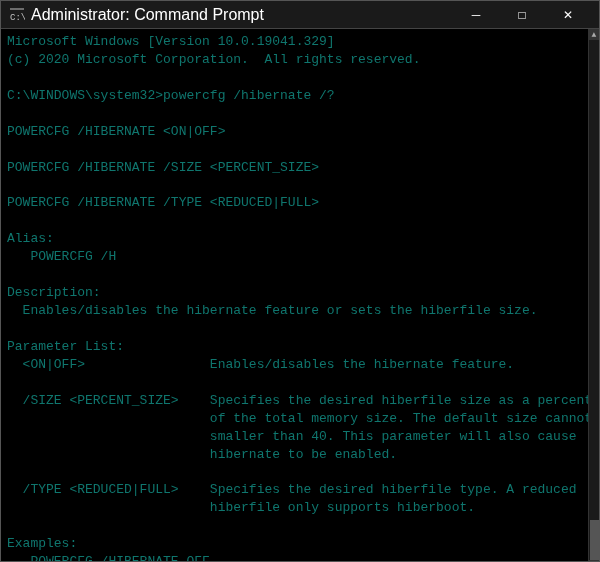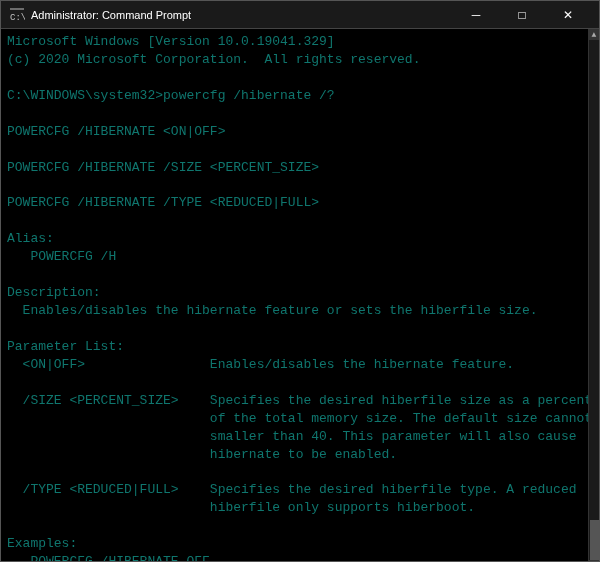--- a/index.html
+++ b/index.html
@@ -32,21 +32,21 @@
     .title-bar-icon {
       width: 16px;
       height: 16px;
       margin-right: 6px;
       flex-shrink: 0;
     }
 
     .title-bar-text {
       color: #fff;
       font-family: 'Segoe UI', Arial, sans-serif;
-      font-size: 11px;
+      font-size: 16px;
       flex: 1;
     }
 
     .title-bar-controls {
       display: flex;
       gap: 0;
     }
 
     .title-bar-btn {
       width: 46px;

